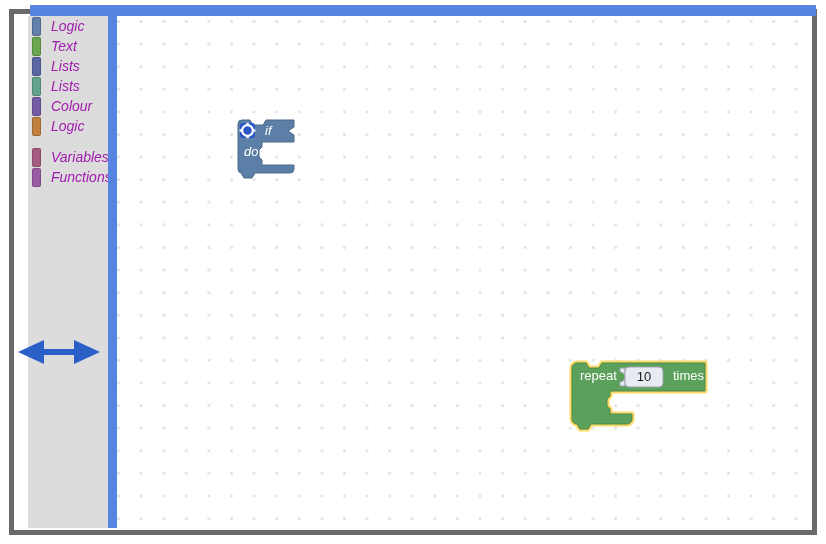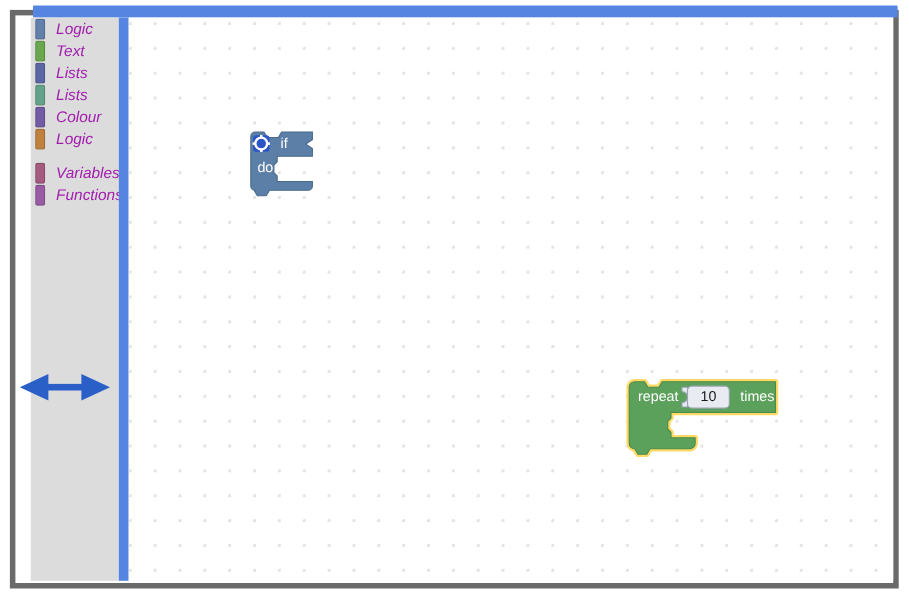--- a/index.html
+++ b/index.html
@@ -196,21 +196,21 @@
       <span class="tb-swatch" style="background:#9a5ba5"></span>
       <span class="tb-label">Functions</span>
     </div>
 
   </div>
 
   <div id="toolbox-divider"></div>
 
   <div id="workspace">
 
-    <div class="block" style="left:109px; top:104px;">
+    <div class="block" style="left:119px; top:104px;font-style:italic;">
       <svg width="80" height="62" viewBox="0 0 80 62">
 
         <path d="
           M 2,4
           A 4,4 0 0 1 6,0
           L 14,0
           L 17,5 L 27,5 L 30,0
           L 58,0
           L 58,7
           L 52,11
@@ -241,21 +241,21 @@
           <rect x="3.6" y="9.4" width="3.2" height="2.3" fill="#ffffff"></rect>
           <rect x="16.2" y="9.4" width="3.2" height="2.3" fill="#ffffff"></rect>
         </g>
 
         <text class="block-text" x="29" y="11.5">if</text>
 
         <text class="block-text" x="8" y="33">do</text>
       </svg>
     </div>
 
-    <div class="block" style="left:453px; top:330px;text-decoration:underline;">
+    <div class="block" style="left:453px; top:346px;text-decoration:underline;">
       <svg width="150" height="70" viewBox="0 0 150 70">
 
         <path d="
           M 2,6
           A 5,5 0 0 1 7,1
           L 16,1
           L 19,6 L 29,6 L 32,1
           L 135,1
           L 135,29
           L 40,29

